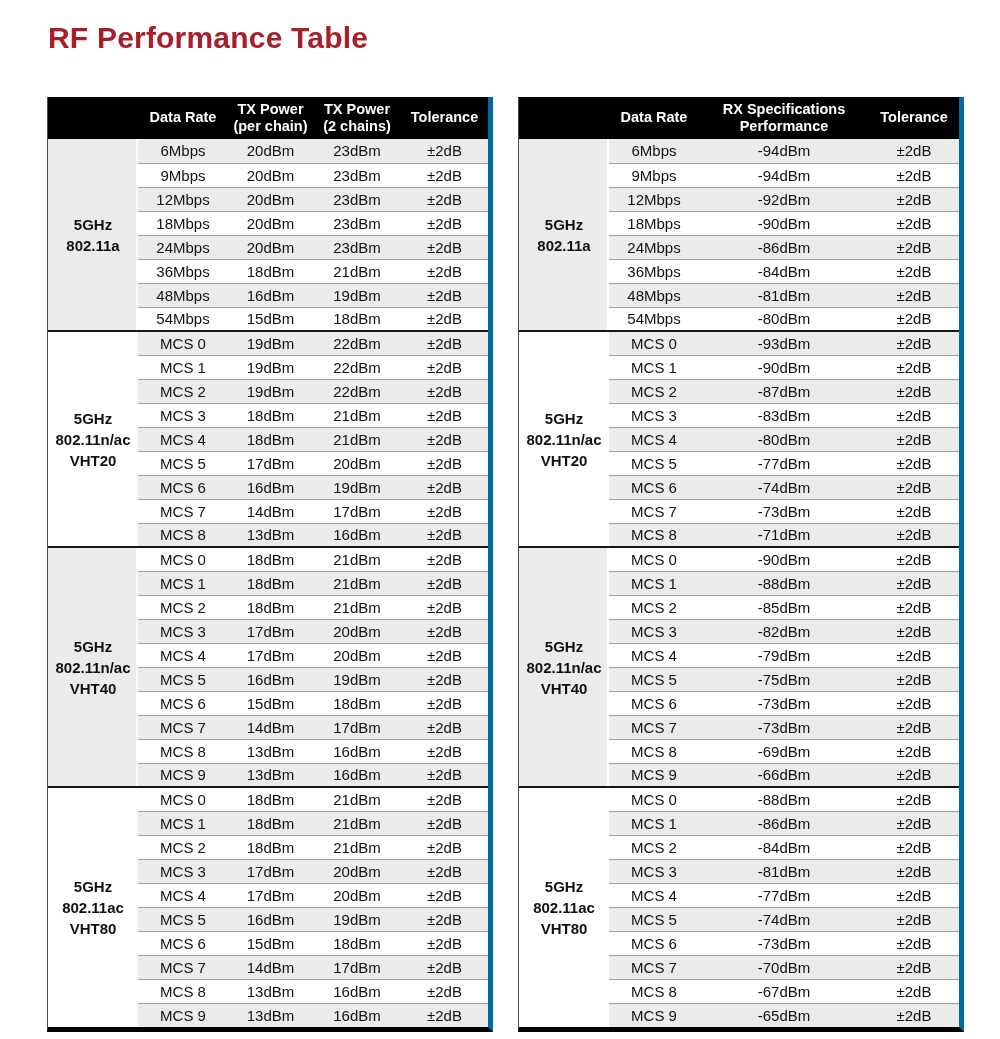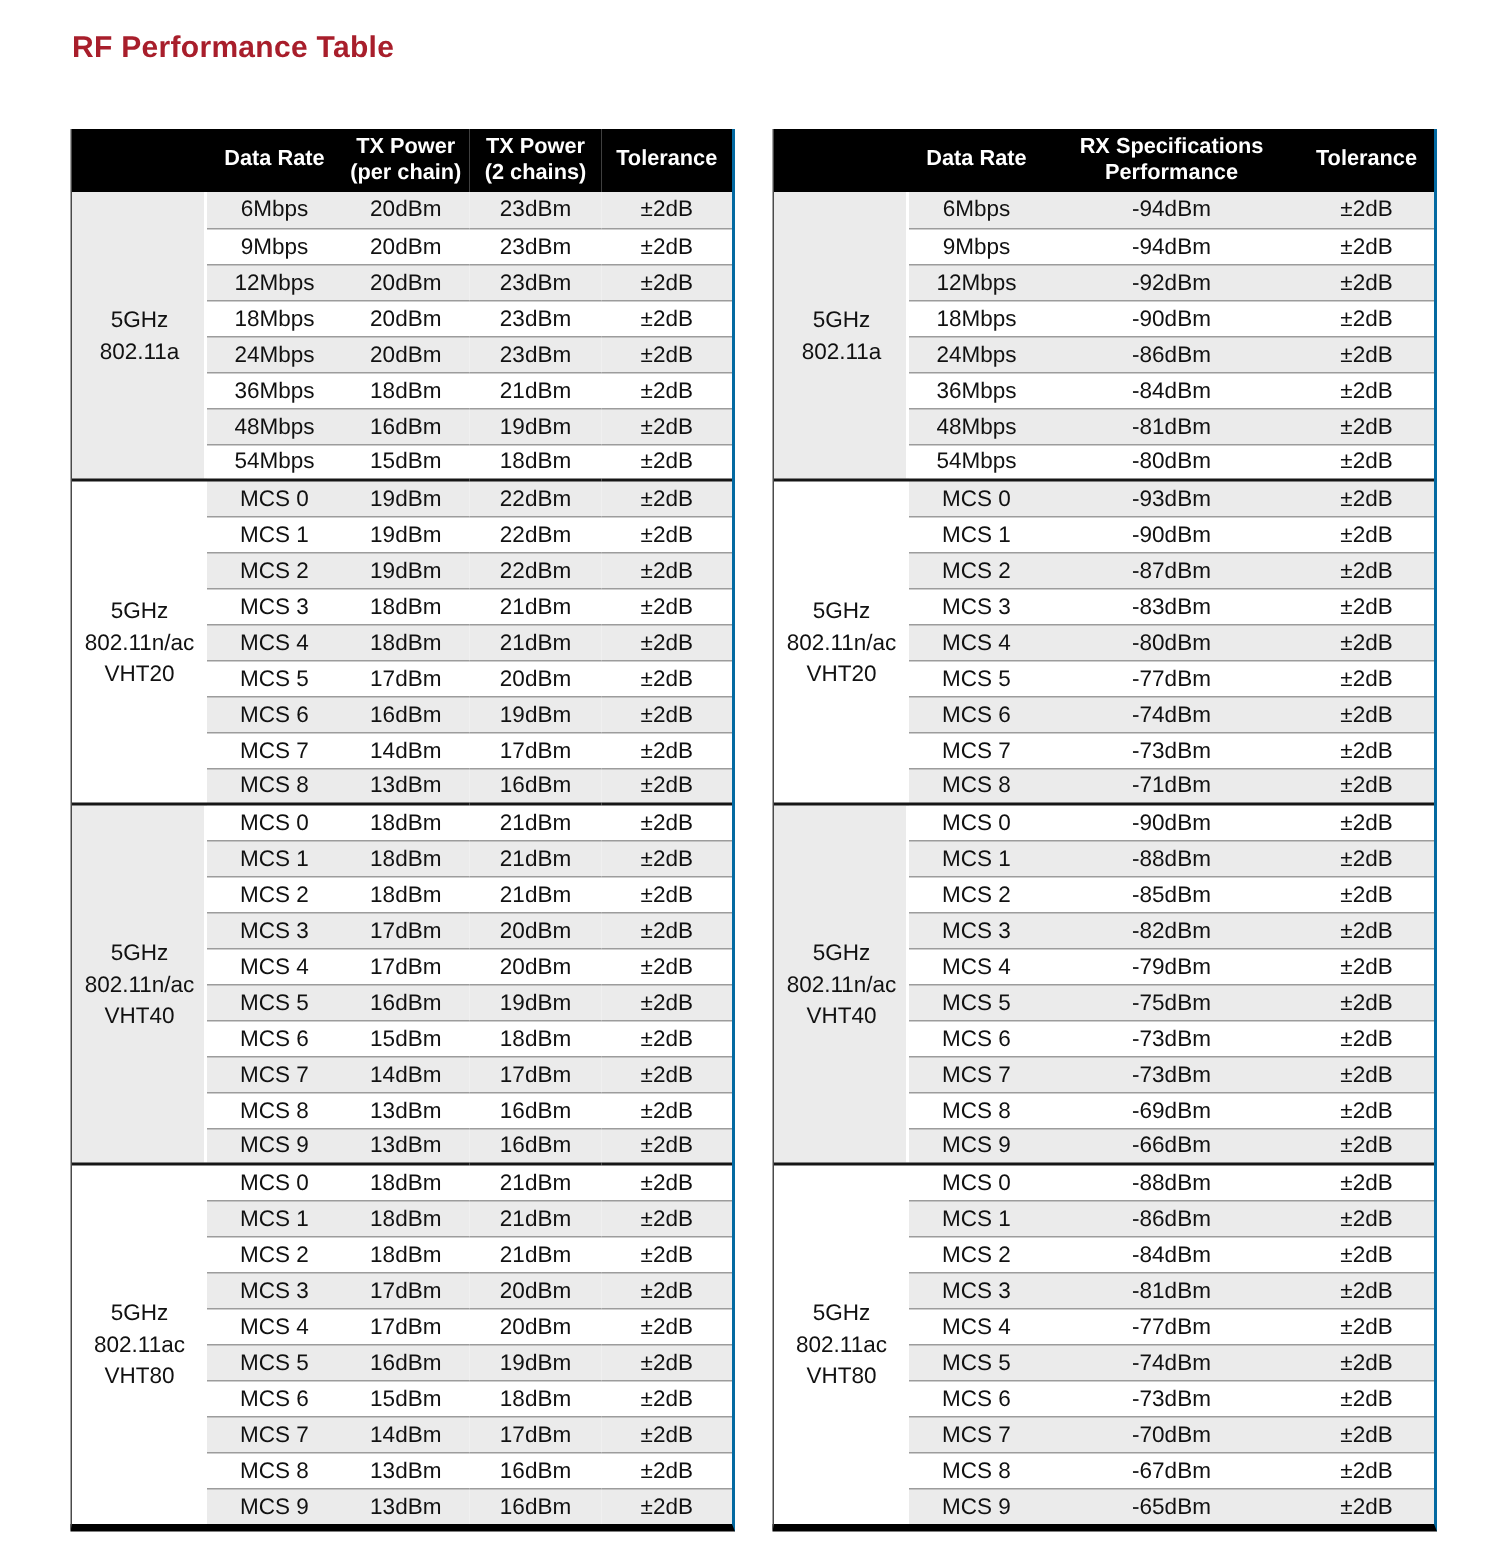--- a/index.html
+++ b/index.html
@@ -5,34 +5,34 @@
   * { box-sizing: border-box; }
   html, body { margin: 0; padding: 0; }
   body {
     width: 1000px;
     height: 1039px;
     background: #ffffff;
     font-family: "Liberation Sans", sans-serif;
   }
   .page-title {
     color: #a81e2b;
-    font-size: 20px;
+    font-size: 30px;
     font-weight: 700;
     letter-spacing: 0.2px;
     margin: 21px 0 0 48px;
   }
   .tables-row {
     display: flex;
     gap: 25px;
     margin: 42px 0 0 47px;
     align-items: flex-start;
   }
   .rf-table-wrap {
     border-left: 1px solid #4a4a4a;
-    border-right: 2px solid #0369a1;
+    border-right: 5px solid #0369a1;
     border-bottom: 5px solid #000000;
   }
   table.rf {
     border-collapse: collapse;
     table-layout: fixed;
   }
   .rf th {
     background: #000000;
     color: #ffffff;
     font-weight: 700;
@@ -58,20 +58,21 @@
   }
   .rf tr.alt td.data { background: #ebebeb; }
   .rf td.sec-end { border-bottom: 2px solid #161616; }
   .rf td.final { border-bottom: none; }
   .rf td.group {
     white-space: pre-line;
     line-height: 1.4;
     background: #ffffff;
     border-bottom: 2px solid #161616;
     box-shadow: inset -2px 0 0 #ffffff;
+    font-weight: bold;
   }
   .rf td.group.shaded { background: #ebebeb; }
   .rf td.group.final { border-bottom: none; }
 </style>
 </head>
 <body>
 
 <div class="page">
   <h1 class="page-title">RF Performance Table</h1>
   <div class="tables-row">

